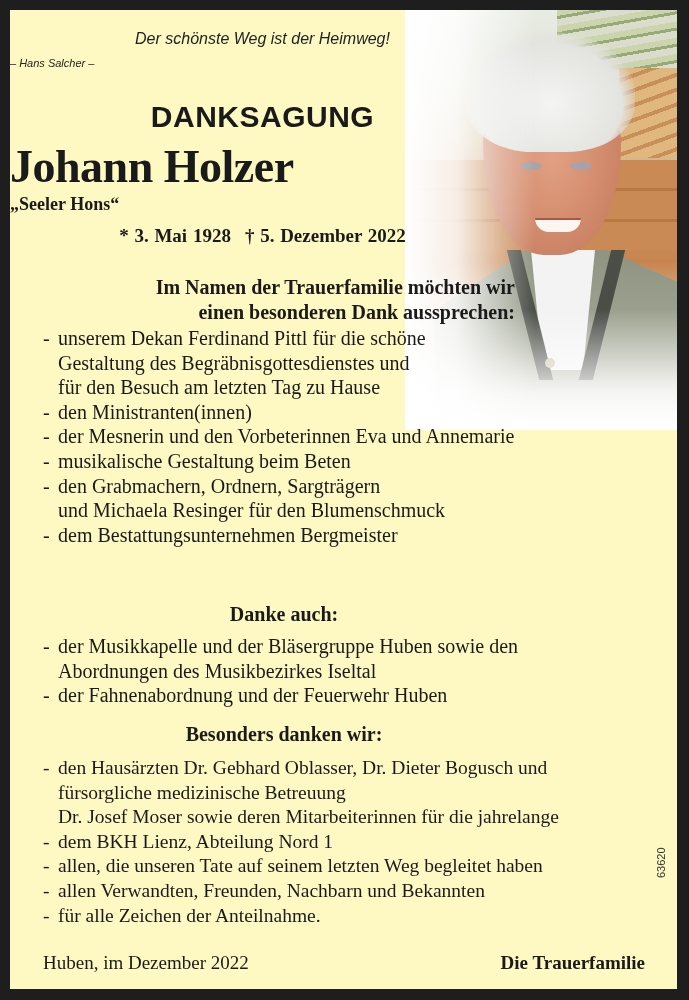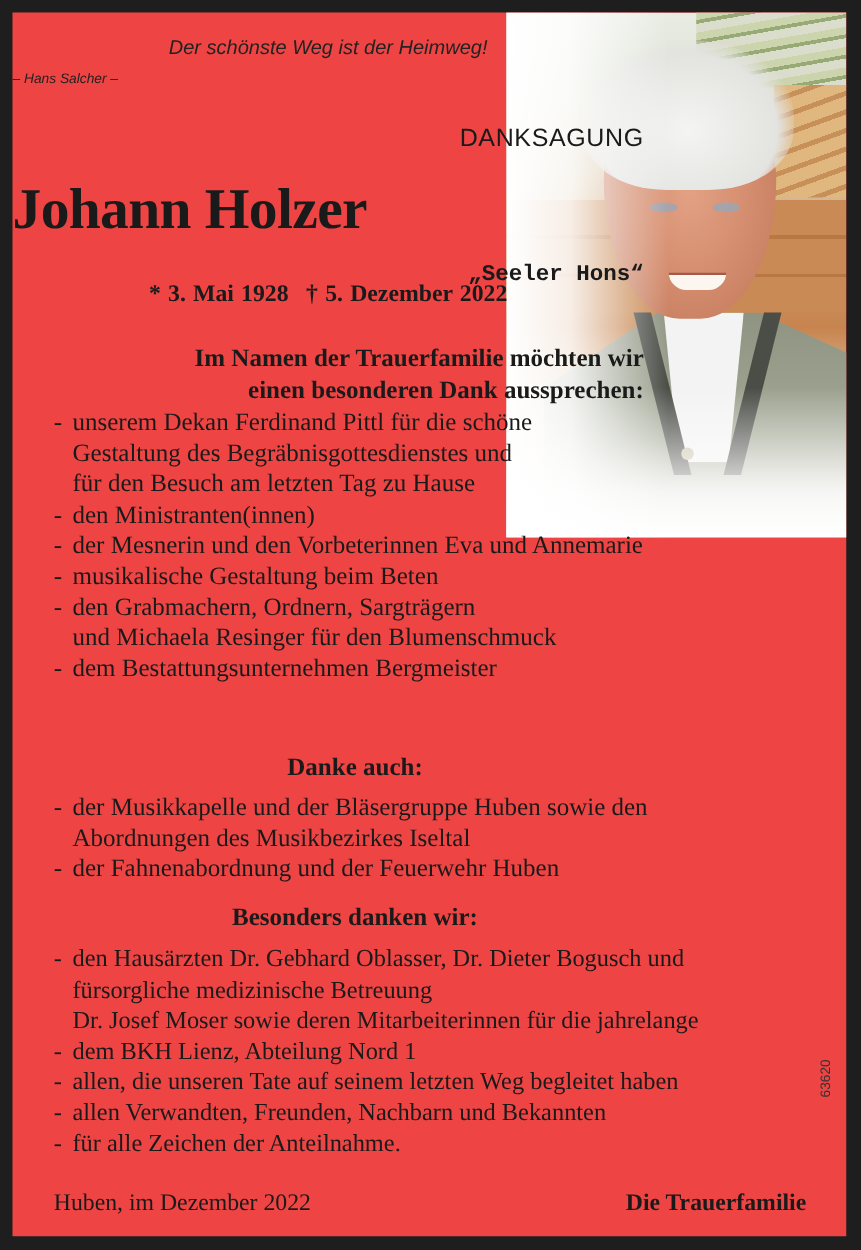--- a/index.html
+++ b/index.html
@@ -2,21 +2,21 @@
 <html><head>
   <meta charset="utf-8">
   <style>
     html, body { margin: 0; padding: 0; }
     body {
       width: 689px; height: 1000px; background: #1e1e1e; position: relative; overflow: hidden;
       font-family: "Liberation Serif", serif; color: #1a1a1a;
     }
     .card {
       position: absolute; left: 10px; top: 10px; width: 667px; height: 979px;
-      background: #ef4444; overflow: hidden;
+      background: #fef9c3; overflow: hidden;
     }
     
     .photo {
       position: absolute; left: 395px; top: 0; width: 272px; height: 420px; overflow: hidden;
     }
     .photo .bg {
       position: absolute; inset: 0;
       background:
         linear-gradient(180deg, #e9ece4 0%, #dfe3d6 14%, #d8c7a8 30%, #cf9a67 45%, #c7844f 60%, #d9b08a 70%, #eee 100%);
     }
@@ -76,30 +76,30 @@
 
     .motto {
       position: absolute; left: 0; width: 505px; top: 20px; text-align: center;
       font-family: "Liberation Sans", sans-serif; font-style: italic; font-size: 16px; color: #222;
     }
     .motto-author {
       position: absolute; left: 0; width: 505px; top: 47px; text-align: left;
       font-family: "Liberation Sans", sans-serif; font-style: italic; font-size: 11px; color: #222;
     }
     .heading {
-      position: absolute; left: 0; width: 505px; top: 90px; text-align: right;
-      font-family: "Liberation Sans", sans-serif; font-weight: normal; font-size: 20px; letter-spacing: .5px; color: #1a1a1a;
+      position: absolute; left: 0; width: 505px; top: 90px; text-align: center;
+      font-family: "Liberation Sans", sans-serif; font-weight: bold; font-size: 30px; letter-spacing: .5px; color: #1a1a1a;
     }
     .name {
       position: absolute; left: 0; width: 505px; top: 134px; 
       font-weight: bold; font-size: 46px; letter-spacing: -.5px; color: #1a1a1a; line-height: 1;
     }
     .nickname {
-      position: absolute; left: 0; width: 505px; top: 200px; text-align: right;
-      font-weight: bold; font-size: 18px; font-family: Liberation Mono, monospace;
+      position: absolute; left: 0; width: 505px; top: 184px; text-align: left;
+      font-weight: bold; font-size: 18px;
     }
     .dates {
       position: absolute; left: 0; width: 505px; top: 215px; text-align: center;
       font-weight: bold; font-size: 19px; word-spacing: 1px;
     }
     .dates .gap { display: inline-block; width: 14px; }
     .intro {
       position: absolute; left: 0; width: 505px; top: 265px; text-align: right;
       font-weight: bold; font-size: 20px; line-height: 25px;
     }

